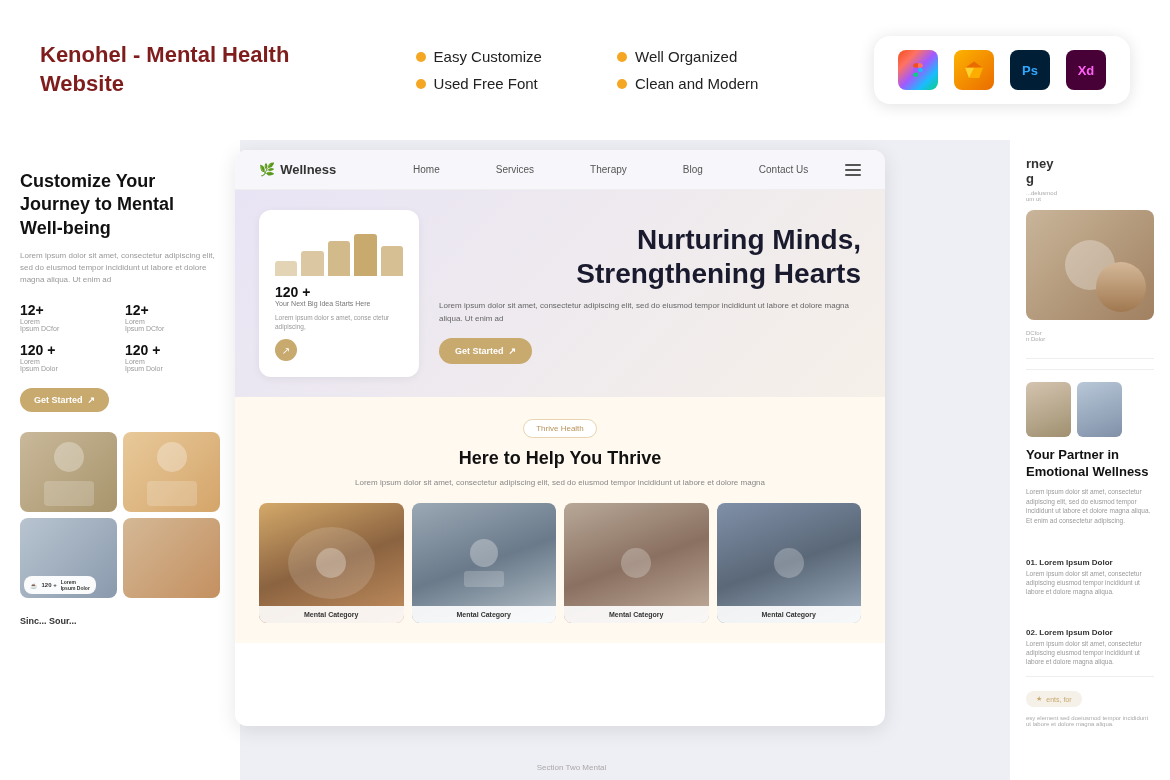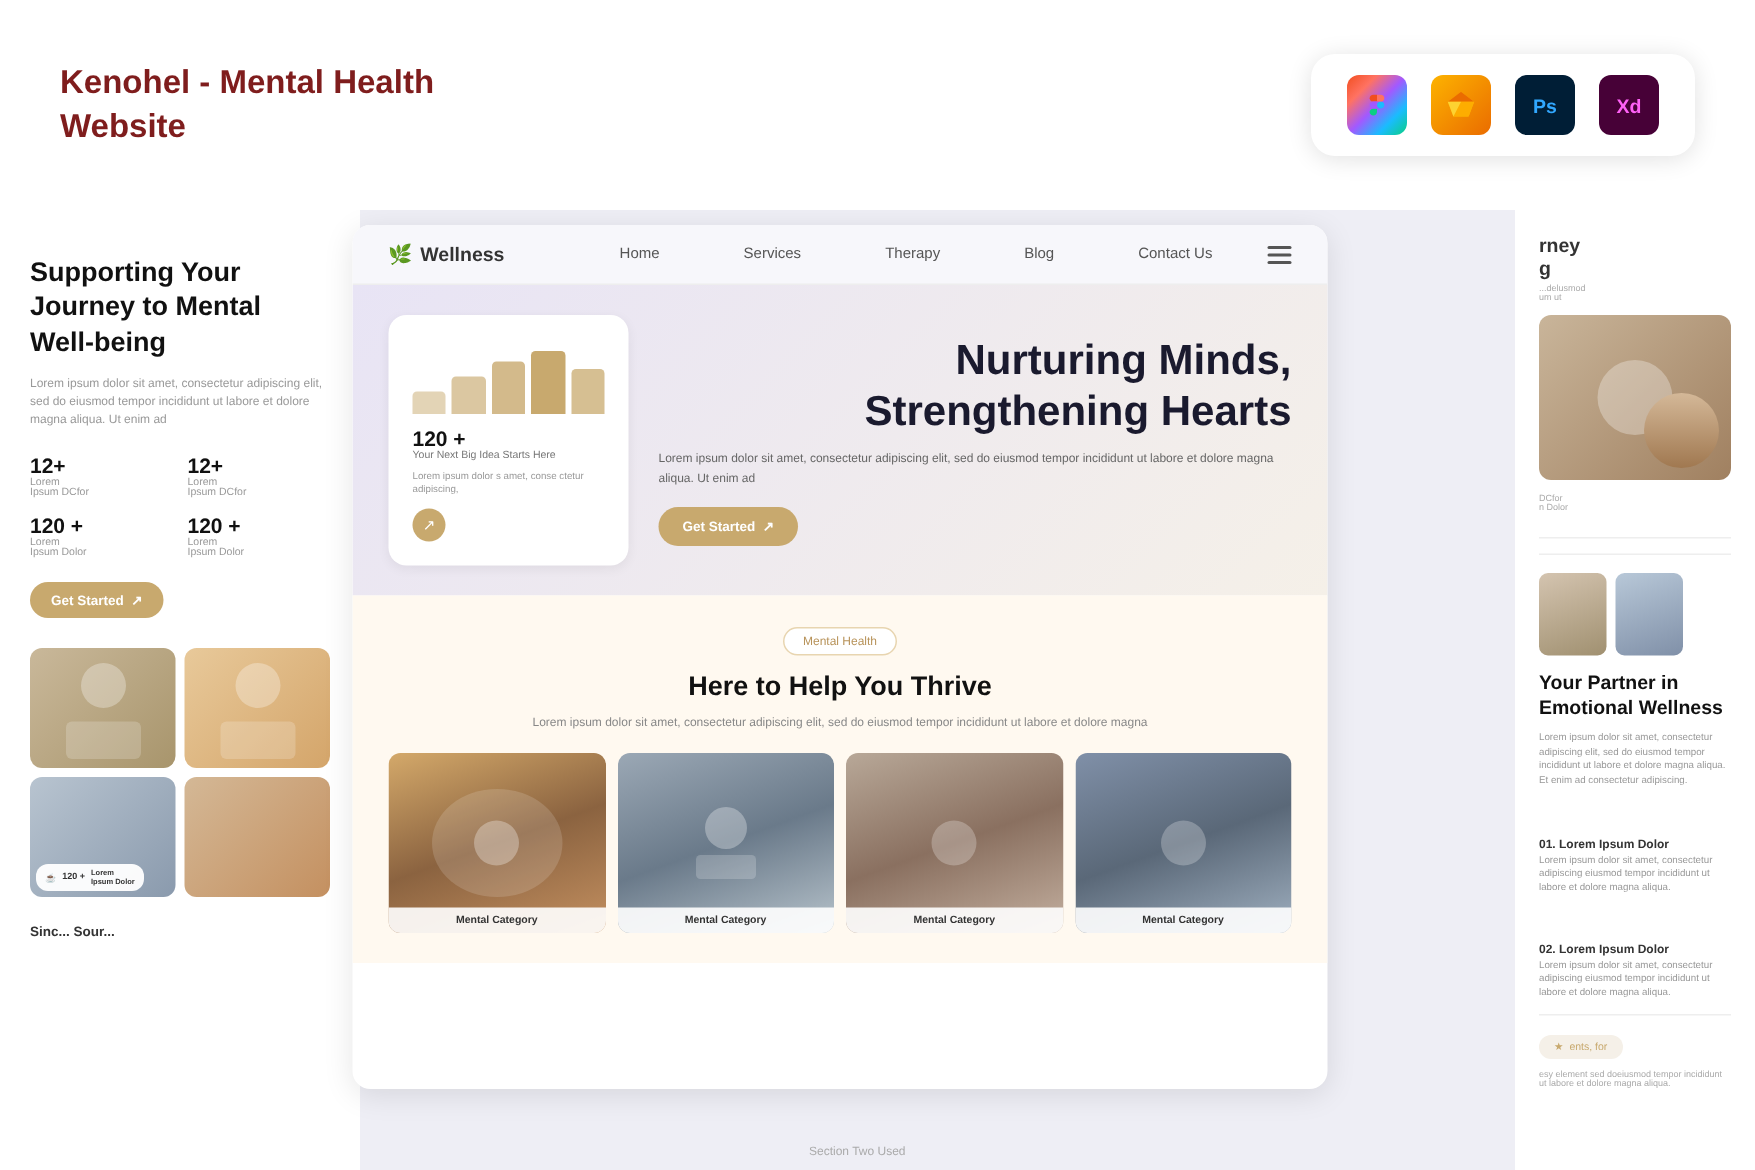--- a/index.html
+++ b/index.html
@@ -549,20 +549,38 @@
       color: #333;
       padding-top: 8px;
     }
   </style>
 </head>
 <body>
 
 <div class="top-bar">
   <div class="product-title">Kenohel - Mental Health Website</div>
 
+  <ul class="features-list">
+    <li>
+      <span class="feature-dot"></span>
+      <span>Easy Customize</span>
+    </li>
+    <li>
+      <span class="feature-dot"></span>
+      <span>Well Organized</span>
+    </li>
+    <li>
+      <span class="feature-dot"></span>
+      <span>Used Free Font</span>
+    </li>
+    <li>
+      <span class="feature-dot"></span>
+      <span>Clean and Modern</span>
+    </li>
+  </ul>
 
   <div class="tools-badge">
     <div class="tool-icon tool-figma" title="Figma">
       <svg width="20" height="20" viewBox="0 0 38 57" fill="none" xmlns="http://www.w3.org/2000/svg">
         <path d="M19 28.5C19 24.9 22.1 22 26 22C29.9 22 33 24.9 33 28.5C33 32.1 29.9 35 26 35C22.1 35 19 32.1 19 28.5Z" fill="#1ABCFE"></path>
         <path d="M5 42C5 38.4 8.1 35.5 12 35.5H19V42C19 45.6 15.9 48.5 12 48.5C8.1 48.5 5 45.6 5 42Z" fill="#0ACF83"></path>
         <path d="M19 8.5V22H26C29.9 22 33 19.1 33 15.5C33 11.9 29.9 9 26 9H19V8.5Z" fill="#FF7262"></path>
         <path d="M5 15.5C5 19.1 8.1 22 12 22H19V9H12C8.1 9 5 11.9 5 15.5Z" fill="#F24E1E"></path>
         <path d="M5 28.5C5 32.1 8.1 35 12 35H19V22H12C8.1 22 5 24.9 5 28.5Z" fill="#A259FF"></path>
       </svg>
@@ -577,21 +595,21 @@
       </svg>
     </div>
     <div class="tool-icon tool-ps" title="Photoshop" style="background:#001e36; color:#31a8ff; font-size:13px; font-weight:700; border-radius:8px;">Ps</div>
     <div class="tool-icon tool-xd" title="Adobe XD" style="background:#470137; color:#ff61f6; font-size:13px; font-weight:700; border-radius:8px;">Xd</div>
   </div>
 </div>
 
 <div class="main-area">
 
   <div class="left-panel">
-    <div class="left-panel-title">Supporting Your Journey to Mental Well-being</div>
+    <div class="left-panel-title">Customize Your Journey to Mental Well-being</div>
     <div class="left-panel-text">Lorem ipsum dolor sit amet, consectetur adipiscing elit, sed do eiusmod tempor incididunt ut labore et dolore magna aliqua. Ut enim ad</div>
 
     <div class="stats-grid">
       <div class="stat-item">
         <div class="stat-num">12+</div>
         <div class="stat-label">Lorem<br>Ipsum DCfor</div>
       </div>
       <div class="stat-item">
         <div class="stat-num">12+</div>
         <div class="stat-label">Lorem<br>Ipsum DCfor</div>
@@ -678,21 +696,21 @@
         <p class="hero-text">Lorem ipsum dolor sit amet, consectetur adipiscing elit, sed do eiusmod tempor incididunt ut labore et dolore magna aliqua. Ut enim ad</p>
         <button class="get-started-btn">
           <span>Get Started</span>
           <span>↗</span>
         </button>
       </div>
     </div>
 
     <div class="mental-section">
       <div style="text-align:center;">
-        <span class="mental-badge">Mental Health</span>
+        <span class="mental-badge">Thrive Health</span>
       </div>
       <h2 class="mental-heading">Here to Help You Thrive</h2>
       <p class="mental-text">Lorem ipsum dolor sit amet, consectetur adipiscing elit, sed do eiusmod tempor incididunt ut labore et dolore magna</p>
 
       <div class="mental-cards">
         <div class="mental-card">
           <div class="mental-card-bg mc1">
             <div style="width:60%;height:60%;border-radius:50%;background:rgba(255,255,255,0.15);display:flex;align-items:center;justify-content:center;">
               <div style="width:30px;height:30px;border-radius:50%;background:rgba(255,255,255,0.3);"></div>
             </div>
@@ -774,17 +792,17 @@
       <div class="right-pill">
         <span style="color:#c8a96e;">★</span>
         <span>ents, for</span>
       </div>
       <div class="right-section-text-label" style="font-size:6px;color:#aaa;">esy element sed doeiusmod tempor incididunt ut labore et dolore magna aliqua.</div>
     </div>
   </div>
 
   <div class="bottom-labels">
     <span class="bottom-label-text">Sinc... Sour...</span>
-    <span class="bottom-label-text">Section Two Used</span>
+    <span class="bottom-label-text">Section Two Mental</span>
     <span class="bottom-label-text">Section Three Lorem</span>
   </div>
 
 </div>
 
 </body></html>

